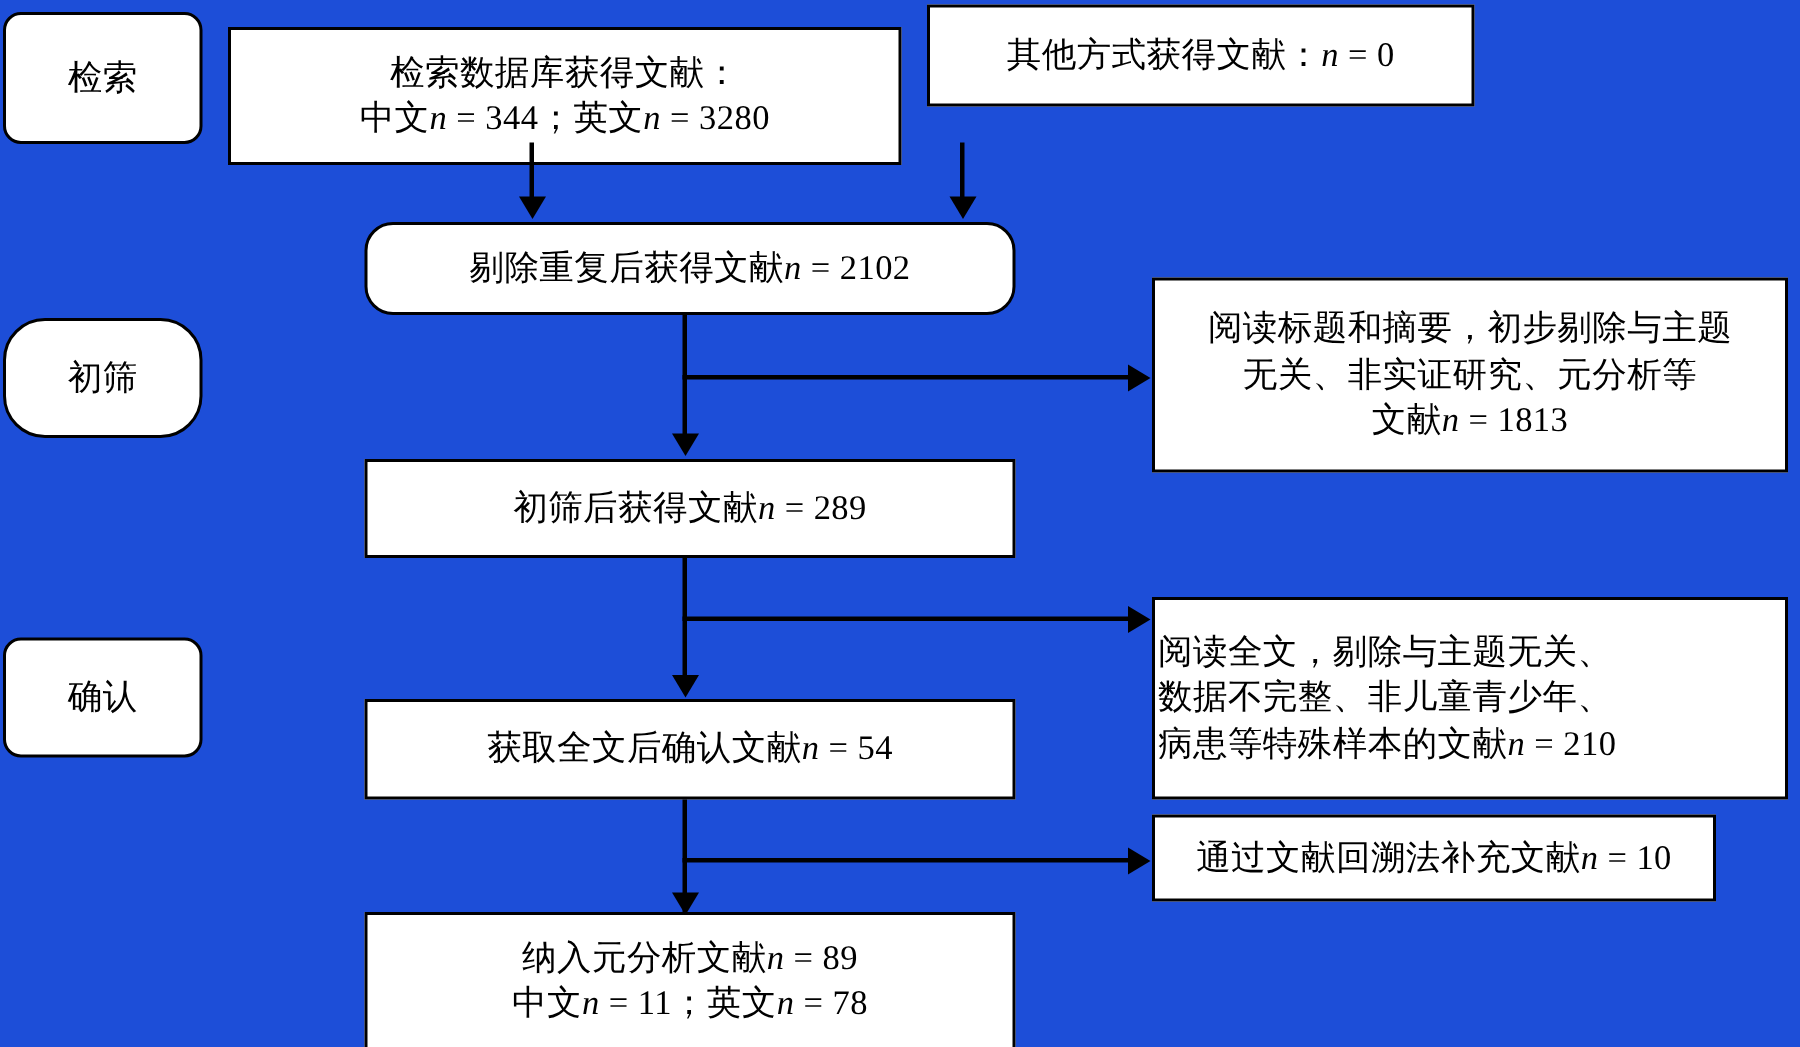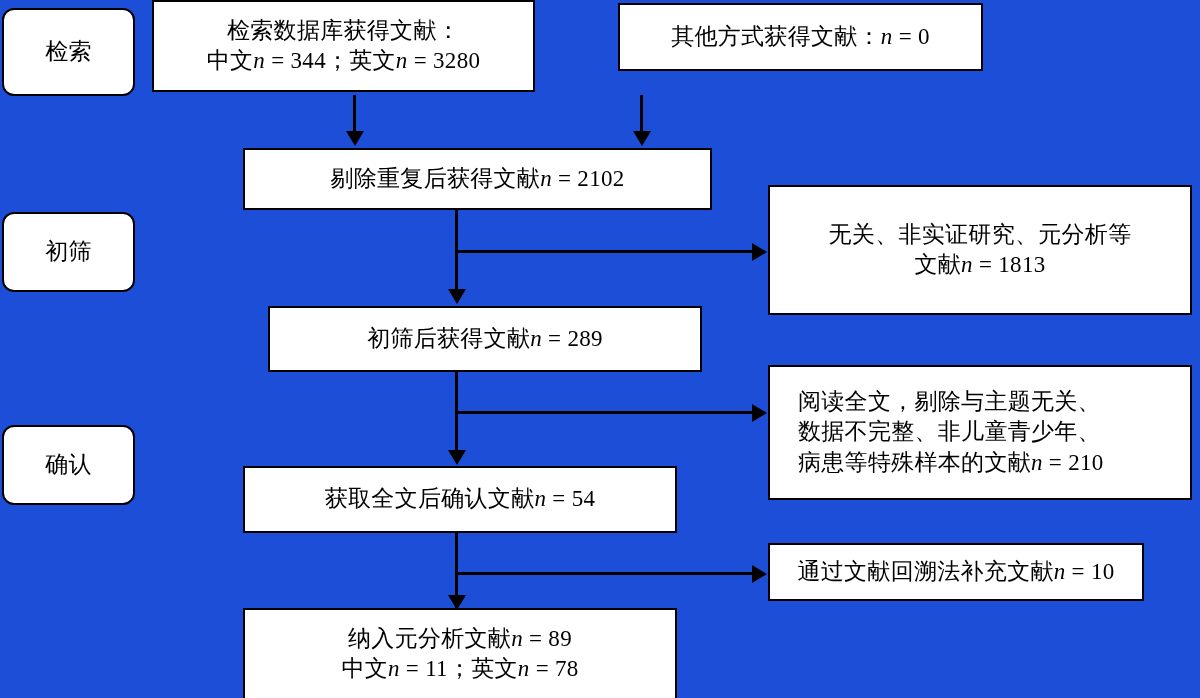--- a/index.html
+++ b/index.html
@@ -30,21 +30,22 @@
     line-height: 1.32;
     letter-spacing: 0.3px;
   }
   .box.stage {
     border-radius: 12px;
     border-width: 2px;
   }
   .box.left-align {
     align-items: flex-start;
     text-align: left;
-    padding-left: 28px;
+    padding-left: 2px;
+    margin-top: 33px;
   }
   .line {
     position: absolute;
     background: #000000;
   }
   .vline { width: 3px; }
   .hline { height: 3px; }
   .arrow-down {
     position: absolute;
     width: 0;
@@ -67,60 +68,61 @@
 </style>
 </head>
 <body>
 
 <div id="canvas">
 
   <div class="box stage" style="left:2px; top:8px; width:133px; height:88px;">
     <span class="ln">检索</span>
   </div>
 
-  <div class="box stage" style="left:2px; top:212px; width:133px; height:80px;">
+  <div class="box stage" style="left:2px; top:212px; width:133px; height:80px;border-radius:28px;">
     <span class="ln">初筛</span>
   </div>
 
   <div class="box stage" style="left:2px; top:425px; width:133px; height:80px;">
     <span class="ln">确认</span>
   </div>
 
 
-  <div class="box" style="left:152px; top:0; width:383px; height:92px;">
+  <div class="box" style="left:152px; top:18px; width:449px; height:92px;">
     <span class="ln nowrap">检索数据库获得文献：</span>
     <span class="ln nowrap"><span>中文</span><span class="ital">n</span><span> = 344；</span><span>英文</span><span class="ital">n</span><span> = 3280</span></span>
   </div>
 
   <div class="box" style="left:618px; top:3px; width:365px; height:68px;text-align:center;">
     <span class="ln nowrap"><span>其他方式获得文献：</span><span class="ital">n</span><span> = 0</span></span>
   </div>
 
   <div class="line vline" style="left:353px; top:95px; width:3px; height:38px;"></div>
   <div class="arrow-down" style="left:346px; top:131px;"></div>
 
   <div class="line vline" style="left:640px; top:95px; width:3px; height:38px;"></div>
   <div class="arrow-down" style="left:633px; top:131px;"></div>
 
-  <div class="box" style="left:243px; top:148px; width:469px; height:62px;">
+  <div class="box" style="left:243px; top:148px; width:434px; height:62px;border-radius:19px;">
     <span class="ln nowrap"><span>剔除重复后获得文献</span><span class="ital">n</span><span> = 2102</span></span>
   </div>
 
   <div class="line vline" style="left:455px; top:210px; width:3px; height:81px;"></div>
   <div class="arrow-down" style="left:448px; top:289px;"></div>
 
   <div class="line hline" style="left:455px; top:250px; width:298px; height:3px;"></div>
   <div class="arrow-right" style="left:752px; top:243px;"></div>
 
   <div class="box" style="left:768px; top:185px; width:424px; height:130px;">
+    <span class="ln nowrap">阅读标题和摘要，初步剔除与主题</span>
     <span class="ln nowrap">无关、非实证研究、元分析等</span>
     <span class="ln nowrap"><span>文献</span><span class="ital">n</span><span> = 1813</span></span>
   </div>
 
-  <div class="box" style="left:243px; top:306px; width:434px; height:66px;margin-left:25px;">
+  <div class="box" style="left:243px; top:306px; width:434px; height:66px;">
     <span class="ln nowrap"><span>初筛后获得文献</span><span class="ital">n</span><span> = 289</span></span>
   </div>
 
   <div class="line vline" style="left:455px; top:372px; width:3px; height:80px;"></div>
   <div class="arrow-down" style="left:448px; top:450px;"></div>
 
   <div class="line hline" style="left:455px; top:411px; width:298px; height:3px;"></div>
   <div class="arrow-right" style="left:752px; top:404px;"></div>
 
   <div class="box left-align" style="left:768px; top:365px; width:424px; height:135px;">

